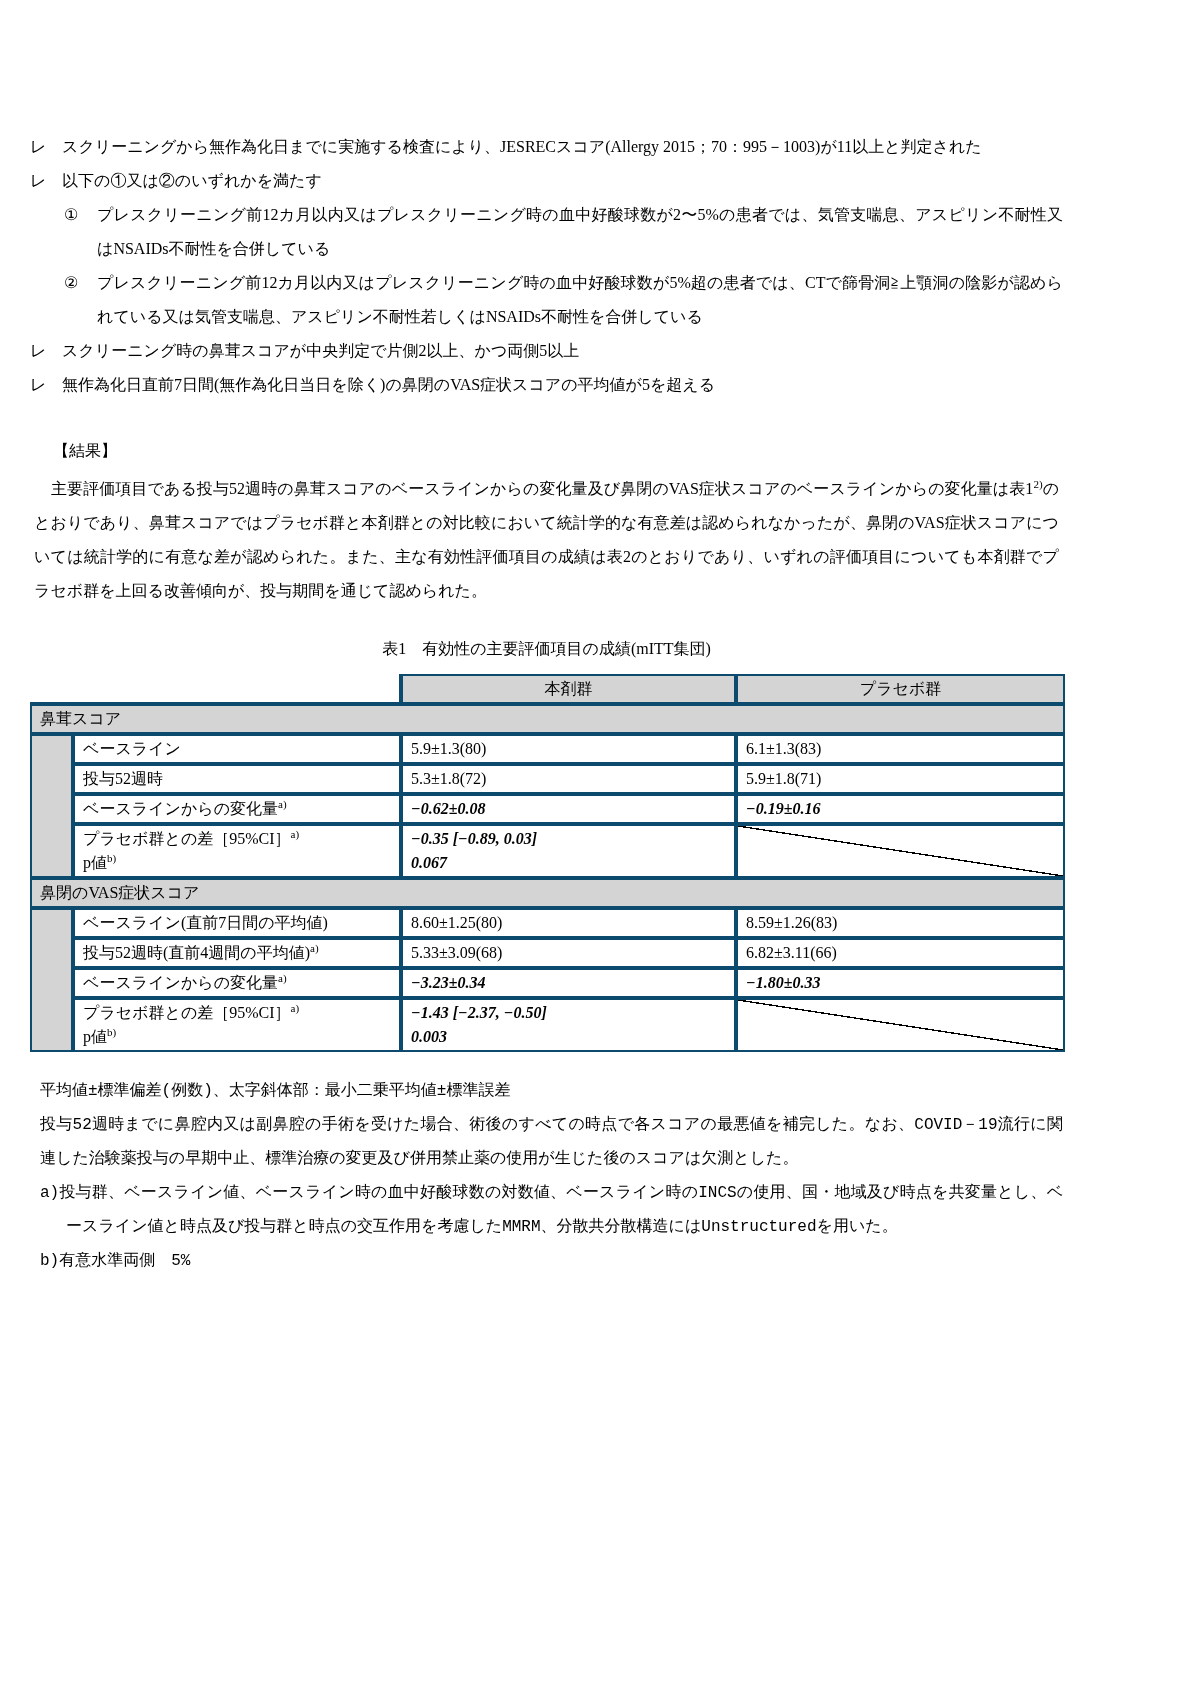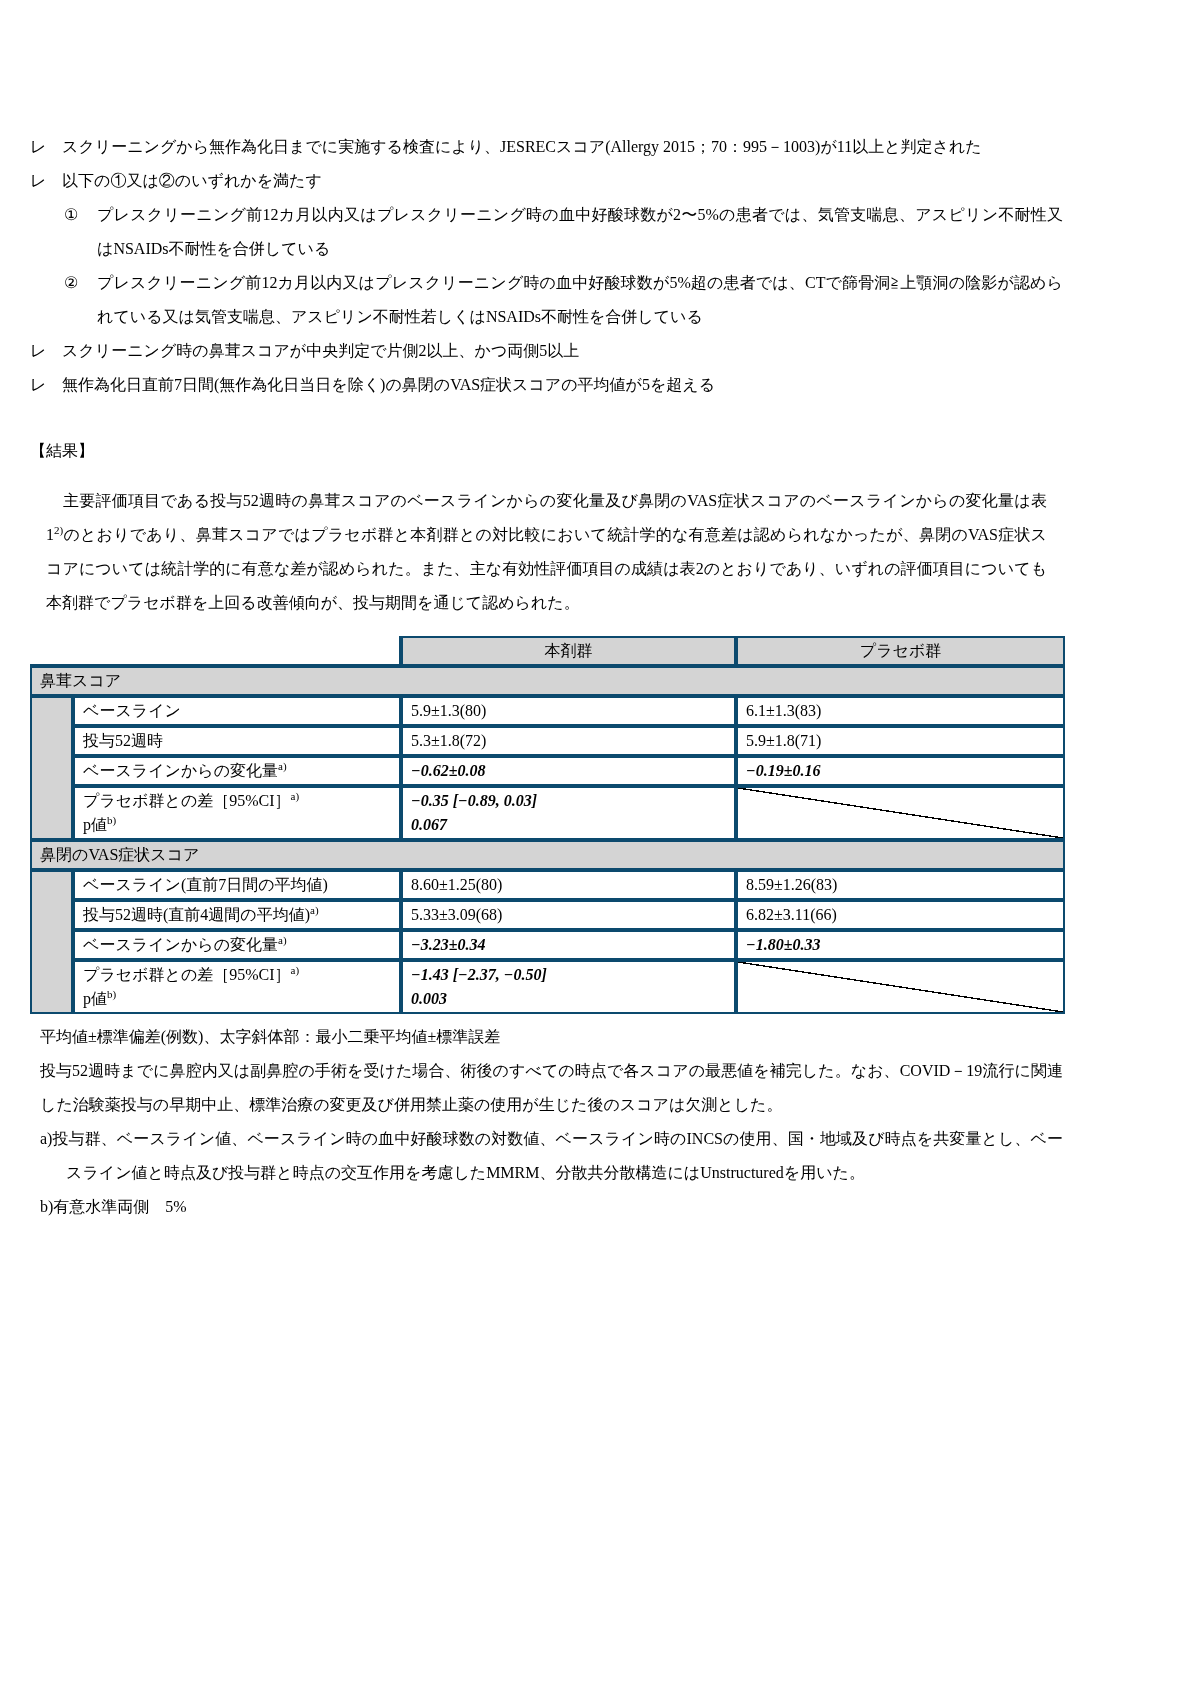--- a/index.html
+++ b/index.html
@@ -9,22 +9,22 @@
     font-family:"Liberation Serif","DejaVu Serif",serif;
     font-size:16px;line-height:34px;overflow:hidden;
   }
   
   .crit-item{display:flex;align-items:flex-start;}
   .crit-item .marker{flex:0 0 32px;}
   .crit-item.sub{margin-left:34px;}
   .crit-item.sub .marker{flex:0 0 33px;}
   .crit-text{flex:1 1 auto;text-align:justify;}
   
-  .results-heading{margin-top:32px;}
-  .body-par{margin:16px;text-align:justify;text-indent:17px;}
+  .results-heading{margin-top:32px;margin-left:23px;}
+  .body-par{margin:4px;text-align:justify;text-indent:17px;}
   sup{font-size:11px;line-height:0;}
   
   .caption{text-align:center;margin-top:24px;margin-bottom:8px;}
   table{border-collapse:collapse;width:1033px;table-layout:fixed;}
   td{border:4px solid #0c4a6e;padding:1px 8px;line-height:24px;vertical-align:middle;
      font-size:16px;}
   td.empty-head{border:none;background:#fff;}
   .col-head{background:#d4d4d4;text-align:center;}
   tr.section-row td{background:#d4d4d4;margin-top:10px;}
   td.strip{background:#d4d4d4;padding:0;}
@@ -36,21 +36,21 @@
       transparent calc(50% - 0.7px),
       #000 calc(50% - 0.7px),
       #000 calc(50% + 0.7px),
       transparent calc(50% + 0.7px));
   }
   .l2{border-left-width:2px;}
   .r2{border-right-width:2px;}
   .t2{border-top-width:2px;}
   .b2{border-bottom-width:2px;}
   
-  .footnotes{margin-top:6px;padding-left:10px;width:1023px;}
+  .footnotes{margin-top:22px;padding-left:10px;width:1023px;font-family:Liberation Mono, monospace;}
   .fn{text-align:justify;}
   .fn.hang{padding-left:26px;text-indent:-26px;}
 </style>
 </head>
 <body>
 
 <div class="page">
 
   <div class="criteria">
     <div class="crit-item">
@@ -76,20 +76,21 @@
     <div class="crit-item">
       <span class="marker">レ</span>
       <div class="crit-text">無作為化日直前7日間(無作為化日当日を除く)の鼻閉のVAS症状スコアの平均値が5を超える</div>
     </div>
   </div>
 
   <div class="results-heading">【結果】</div>
 
   <p class="body-par"><span>主要評価項目である投与52週時の鼻茸スコアのベースラインからの変化量及び鼻閉のVAS症状スコアのベースラインからの変化量は表1</span><sup>2)</sup><span>のとおりであり、鼻茸スコアではプラセボ群と本剤群との対比較において統計学的な有意差は認められなかったが、鼻閉のVAS症状スコアについては統計学的に有意な差が認められた。また、主な有効性評価項目の成績は表2のとおりであり、いずれの評価項目についても本剤群でプラセボ群を上回る改善傾向が、投与期間を通じて認められた。</span></p>
 
+  <div class="caption">表1　有効性の主要評価項目の成績(mITT集団)</div>
 
   <table>
     <colgroup>
       <col style="width:42px">
         <col style="width:328px">
         <col style="width:335px">
         <col style="width:328px">
     </colgroup>
     <tbody>
         <tr>

